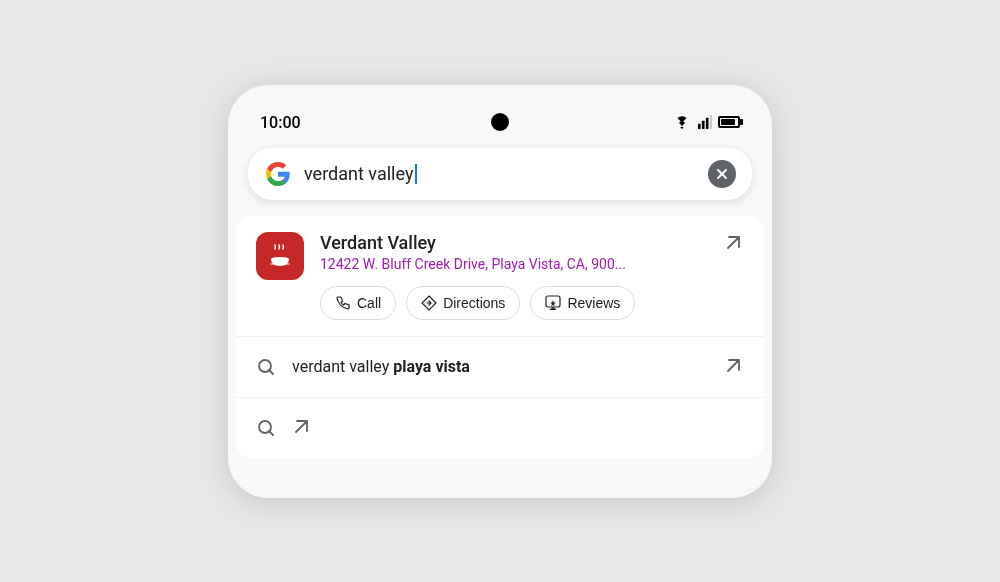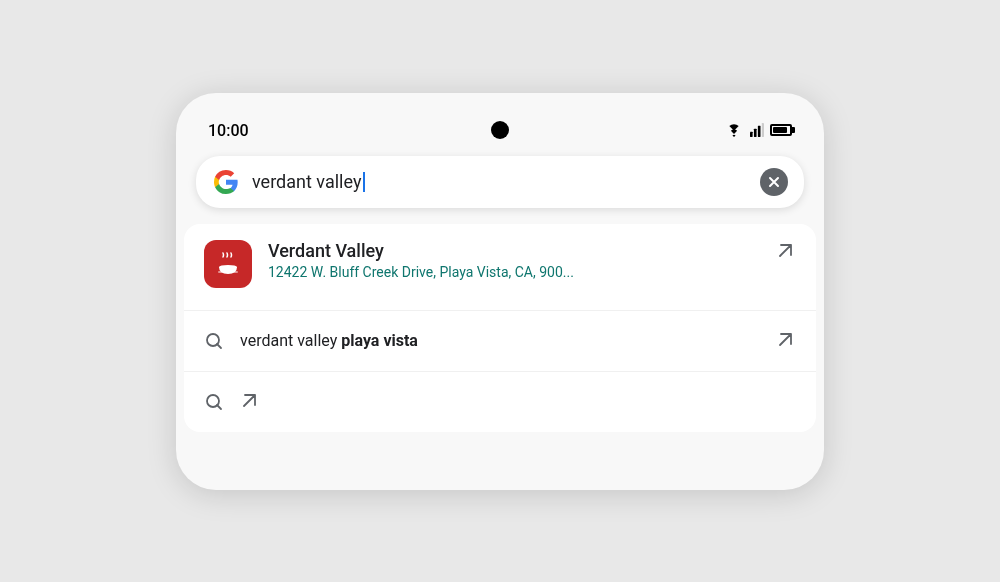--- a/index.html
+++ b/index.html
@@ -9,22 +9,22 @@
       display: flex;
       align-items: center;
       justify-content: center;
       min-height: 100vh;
       font-family: 'Google Sans', Roboto, Arial, sans-serif;
     }
 
     .phone-frame {
       background: #f8f8f8;
       border-radius: 40px;
-      width: 648px;
-      padding: 20px 0 58px 0;
+      width: 544px;
+      padding: 20px 0 40px 0;
       box-shadow: 0 4px 30px rgba(0,0,0,0.15);
       overflow: hidden;
       position: relative;
     }
 
     
     .status-bar {
       display: flex;
       align-items: center;
       justify-content: space-between;
@@ -189,21 +189,21 @@
 
     .business-name {
       font-size: 18px;
       font-weight: 500;
       color: #202124;
       margin-bottom: 3px;
     }
 
     .business-address {
       font-size: 14px;
-      color: #0f766e;
+      color: #a21caf;
       margin-bottom: 14px;
     }
 
     .action-buttons {
       display: flex;
       gap: 10px;
     }
 
     .action-btn {
       display: flex;
@@ -331,20 +331,43 @@
           <ellipse cx="14" cy="17" rx="9" ry="2" fill="white"></ellipse>
           <path d="M5 17 Q5 24 14 24 Q23 24 23 17" fill="white"></path>
 
           <rect x="4" y="21" width="20" height="2" rx="1" fill="white" opacity="0.5"></rect>
         </svg>
       </div>
 
       <div class="business-info">
         <div class="business-name">Verdant Valley</div>
         <div class="business-address">12422 W. Bluff Creek Drive, Playa Vista, CA, 900...</div>
+        <div class="action-buttons">
+          <button class="action-btn">
+            <svg viewBox="0 0 16 16" fill="none">
+              <path d="M3 2h3l1.5 4L6 7.5a9 9 0 0 0 2.5 2.5L10 8.5l4 1.5v3a1 1 0 0 1-1 1A14 14 0 0 1 2 3a1 1 0 0 1 1-1z" stroke="#202124" stroke-width="1.2" fill="none"></path>
+            </svg>
+            <span>Call</span>
+          </button>
+          <button class="action-btn">
+            <svg viewBox="0 0 16 16" fill="none">
+              <path d="M8 1L15 8l-7 7L1 8z" stroke="#202124" stroke-width="1.2" fill="none"></path>
+              <path d="M6 8h4M8 6l2 2-2 2" stroke="#202124" stroke-width="1.2" stroke-linecap="round" stroke-linejoin="round"></path>
+            </svg>
+            <span>Directions</span>
+          </button>
+          <button class="action-btn">
+            <svg viewBox="0 0 16 16" fill="none">
+              <rect x="1" y="1" width="14" height="11" rx="2" stroke="#202124" stroke-width="1.2" fill="none"></rect>
+              <path d="M4 15l4-3 4 3" fill="#202124"></path>
+              <path d="M8 5l.8 2.5H11L9 9l.8 2.5L8 10l-1.8 1.5.8-2.5L5 7.5h2.2z" fill="#202124"></path>
+            </svg>
+            <span>Reviews</span>
+          </button>
+        </div>
       </div>
 
       <div class="arrow-icon">
         <svg width="20" height="20" viewBox="0 0 20 20" fill="none">
           <path d="M15 5H5M15 5v10M15 5L4 16" stroke="#5f6368" stroke-width="1.8" stroke-linecap="round" stroke-linejoin="round"></path>
         </svg>
       </div>
     </div>
 
     <div class="suggestion-row">

